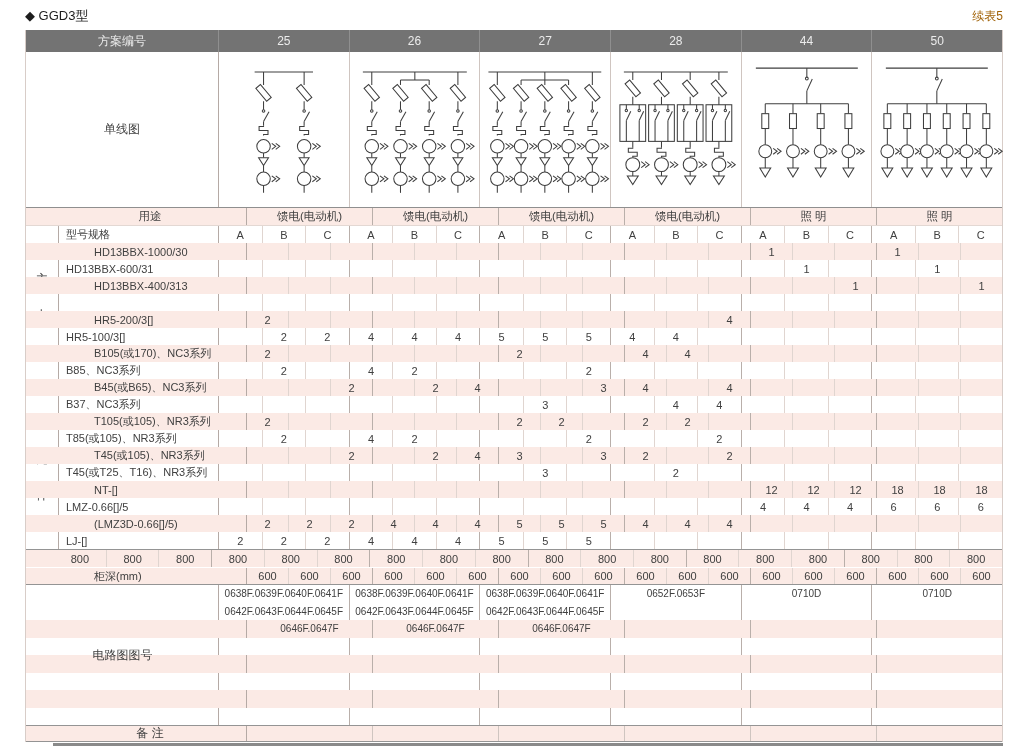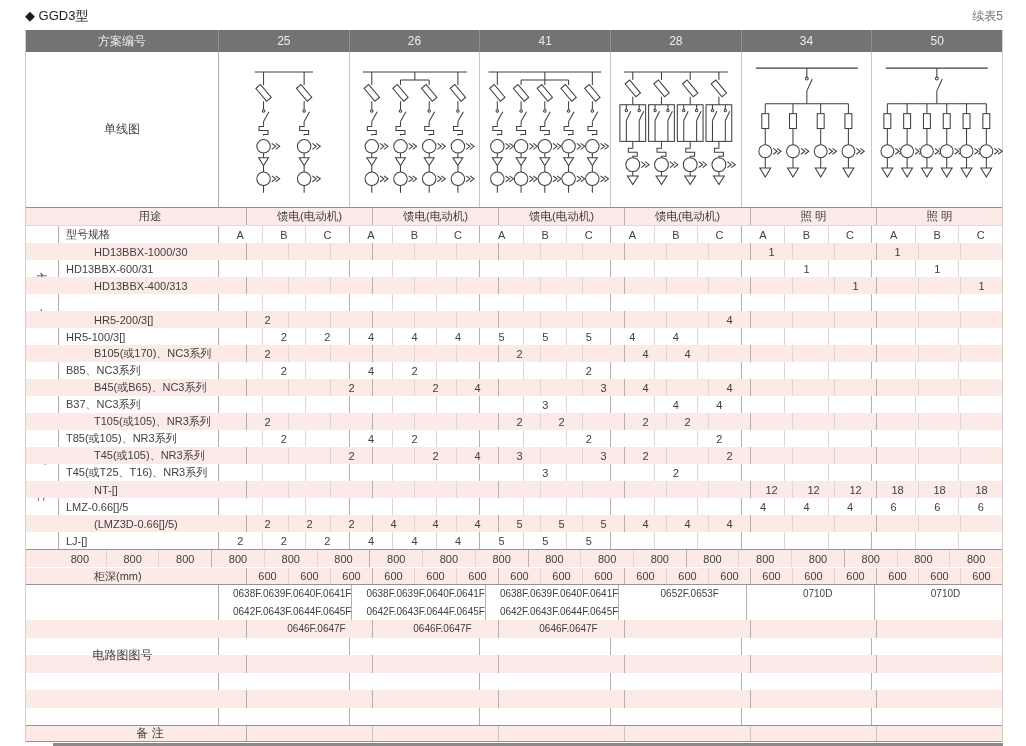--- a/index.html
+++ b/index.html
@@ -1,20 +1,20 @@
 <!DOCTYPE html>
 <html><head>
 <meta charset="utf-8">
 <style>
   html,body{margin:0;padding:0;background:#fff;}
   body{width:1026px;height:746px;font-family:"Liberation Sans","DejaVu Sans",sans-serif;color:#404040;}
   .page{position:relative;width:1026px;height:746px;overflow:hidden;background:#fff;}
   .titlebar{position:absolute;left:25px;right:23px;top:7px;display:flex;justify-content:space-between;align-items:flex-end;}
   .t-left{font-size:13px;color:#1d1d1d;}
-  .t-right{font-size:12px;color:#737373;}
+  .t-right{font-size:12px;color:#a16207;}
   .tbl{position:absolute;left:25px;top:30px;width:978px;border-left:1px solid #d8cdc8;border-right:1px solid #d8cdc8;box-sizing:border-box;}
   .label-w{width:193px;flex:none;box-sizing:border-box;}
   .hrow{display:flex;height:22px;background:#737373;color:#ececec;font-size:12px;}
   .hrow .label-w{display:flex;align-items:center;justify-content:center;border-right:1px solid #8f8f8f;}
   .hgroup{flex:1;display:flex;}
   .hcell{flex:1;display:flex;align-items:center;justify-content:center;border-right:1px solid #8f8f8f;}
   .hcell:last-child{border-right:none;}
   .pink{background:#fbeae5;padding-left:28px;}
   .row{display:flex;position:relative;box-sizing:border-box;}
   .diag{height:156px;border-bottom:1px solid #8f8f8f;}
@@ -35,21 +35,21 @@
   .brow .label-w{padding-left:40px;display:flex;align-items:center;border-right:1px solid #b5aaa5;}
   .sgrp{flex:1;display:flex;border-right:1px solid #b9afaa;box-sizing:border-box;}
   .sgrp:last-child{border-right:none;}
   .vcell{flex:1;display:flex;align-items:center;justify-content:center;border-right:1px solid #e0d5d0;box-sizing:border-box;}
   .vcell:last-child{border-right:none;}
   .dim{height:18px;font-size:11px;}
   .dim .label-w{padding-left:40px;display:flex;align-items:center;border-right:1px solid #b5aaa5;}
   #widthRow{border-top:1px solid #949494;}
   #depthRow{border-top:1px solid #fff;border-bottom:1px solid #949494;}
   .circuit{position:relative;}
-  .crow{display:flex;height:17.5px;font-size:10px;box-sizing:border-box;gap:14px;}
+  .crow{display:flex;height:17.5px;font-size:10px;box-sizing:border-box;}
   .crow .label-w{border-right:1px solid #b5aaa5;}
   .ccell{flex:1;display:flex;align-items:center;justify-content:center;border-right:1px solid #b9afaa;box-sizing:border-box;}
   .ccell:last-child{border-right:none;}
   .circ-label{position:absolute;left:0;top:0;width:193px;height:100%;display:flex;align-items:center;justify-content:center;font-size:12px;pointer-events:none;}
   .remark{height:17px;border-top:1px solid #949494;border-bottom:1px solid #949494;font-size:12px;}
   .remark .label-w{display:flex;align-items:center;justify-content:center;border-right:1px solid #b5aaa5;}
   .rcell{flex:1;border-right:1px solid #cfc5c0;}
   .rcell:last-child{border-right:none;}
   .bottom-bar{position:absolute;left:53px;width:950px;top:743px;height:4px;background:#8a8a8a;}
 </style>
@@ -61,23 +61,23 @@
     <span class="t-left">◆ GGD3型</span>
     <span class="t-right">续表5</span>
   </div>
 
   <div class="tbl">
     <div class="hrow">
       <div class="label-w">方案编号</div>
       <div class="hgroup" id="schemeHeads">
           <div class="hcell">25</div>
           <div class="hcell">26</div>
-          <div class="hcell">41</div>
+          <div class="hcell">27</div>
           <div class="hcell">28</div>
-          <div class="hcell">34</div>
+          <div class="hcell">44</div>
           <div class="hcell">50</div>
         </div>
     </div>
 
     <div class="row diag">
       <div class="label-w">单线图</div>
       <div class="dgroup" id="diagCells">
           <div class="dcell">
             <svg viewBox="0 0 131 156" preserveAspectRatio="xMidYMid meet">
               <line x1="36" y1="20" x2="95" y2="20"></line>

